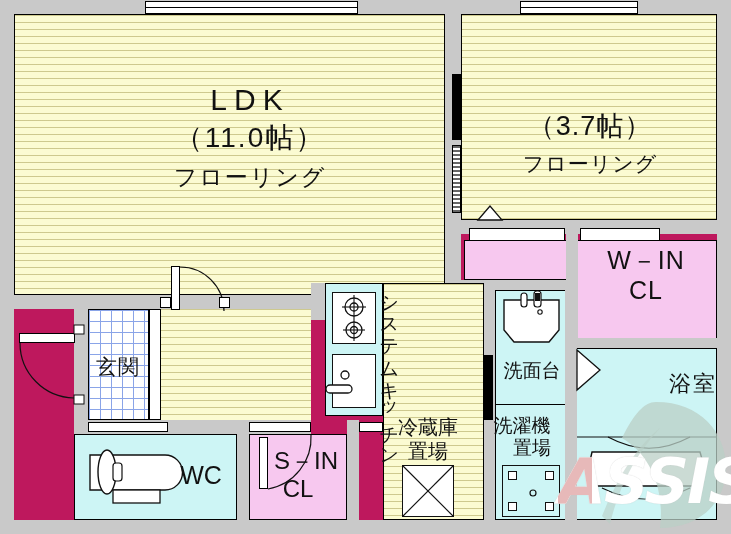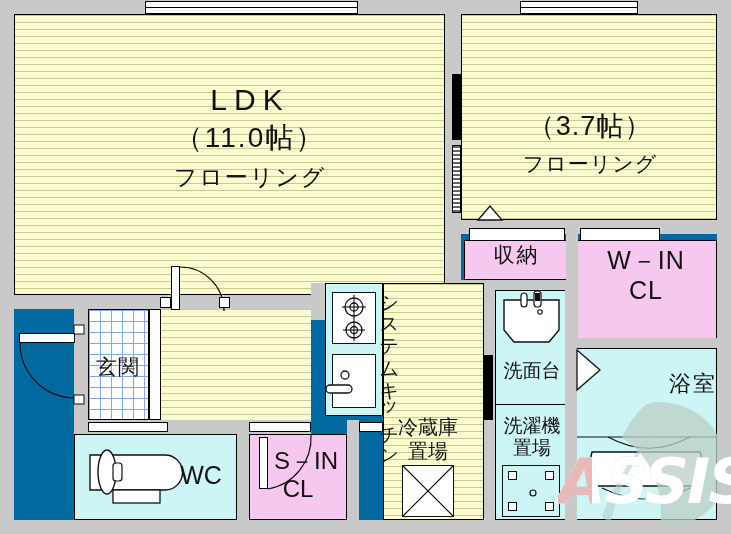--- a/index.html
+++ b/index.html
@@ -1,17 +1,17 @@
 <!DOCTYPE html>
 <html><head>
 <meta charset="utf-8">
 <style>
   html,body{margin:0;padding:0;background:#fff;}
   body{font-family:"Liberation Sans","DejaVu Sans",sans-serif;}
-  #plan{position:relative;width:731px;height:534px;background:#0369a1;overflow:hidden;}
+  #plan{position:relative;width:731px;height:534px;background:#be185d;overflow:hidden;}
 
   
   .abs{position:absolute;box-sizing:border-box;}
   .wallnb{background:#c9c9c9;}
   .white{background:#ffffff;border:1px solid #000;}
   .blk{background:#000000;}
 
   
   .floor{
     background-color:#fbfbd2;
@@ -215,35 +215,34 @@
     <path d="M577,350 L600,370 L577,390 Z" fill="#ffffff" stroke="#111" stroke-width="1.3"></path>
   </svg>
 
   <div class="lbl" style="left:160px;top:83px;width:180px;font-size:30px;letter-spacing:7px;">LDK</div>
   <div class="lbl" style="left:140px;top:122px;width:220px;font-size:28px;letter-spacing:2px;">（11.0帖）</div>
   <div class="lbl" style="left:145px;top:165px;width:210px;font-size:23px;letter-spacing:2px;">フローリング</div>
 
   <div class="lbl" style="left:500px;top:111px;width:180px;font-size:27px;letter-spacing:1px;">（3.7帖）</div>
   <div class="lbl" style="left:494px;top:152px;width:192px;font-size:21px;letter-spacing:1px;">フローリング</div>
 
-  <div class="lbl" style="left:464px;top:243px;width:105px;font-size:21px;letter-spacing:2px;">収納</div>
 
   <div class="lbl" style="left:575px;top:246px;width:142px;font-size:25px;letter-spacing:1px;">W－IN</div>
   <div class="lbl" style="left:575px;top:276px;width:142px;font-size:25px;letter-spacing:1px;">CL</div>
 
   <div class="lbl" style="left:249px;top:448px;width:114px;font-size:24px;letter-spacing:0px;">S－IN</div>
   <div class="lbl" style="left:249px;top:476px;width:98px;font-size:24px;letter-spacing:0px;">CL</div>
 
   <div class="lbl" style="left:85px;top:355px;width:66px;font-size:21px;letter-spacing:1px;">玄関</div>
 
   <div class="lbl" style="left:168px;top:461px;width:66px;font-size:25px;letter-spacing:0px;">WC</div>
 
   <div class="lbl" style="left:494px;top:362px;width:76px;font-size:19px;letter-spacing:0px;font-family:Liberation Mono, monospace;">洗面台</div>
 
-  <div class="lbl" style="left:494px;top:415px;width:76px;font-size:19px;letter-spacing:0px;">洗濯機</div>
+  <div class="lbl" style="left:484px;top:415px;width:76px;font-size:19px;letter-spacing:0px;">洗濯機</div>
   <div class="lbl" style="left:494px;top:437px;width:76px;font-size:19px;letter-spacing:0px;">置場</div>
 
   <div class="lbl" style="left:575px;top:372px;width:142px;font-size:22px;letter-spacing:2px;text-align:right;">浴室</div>
 
   <div class="lbl vert" style="left:379px;top:283px;font-size:19px;">システムキッチン</div>
 
   <div class="lbl" style="left:388px;top:416px;width:80px;font-size:20px;letter-spacing:0px;">冷蔵庫</div>
   <div class="lbl" style="left:388px;top:440px;width:80px;font-size:20px;letter-spacing:0px;">置場</div>
 
   <div id="wm">

